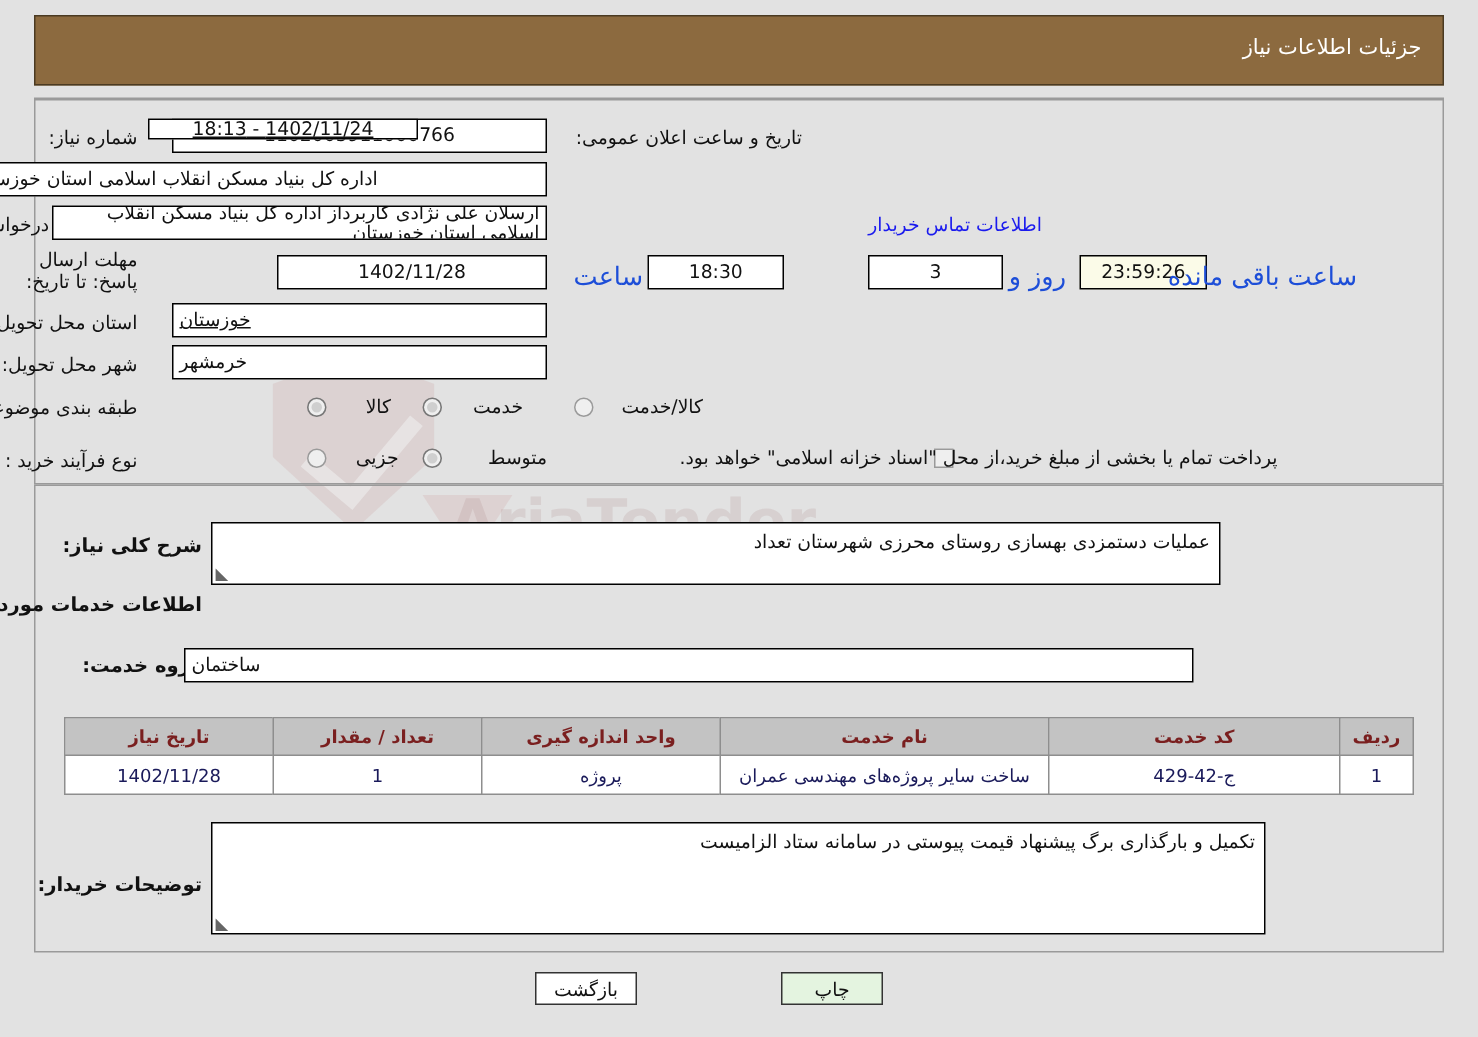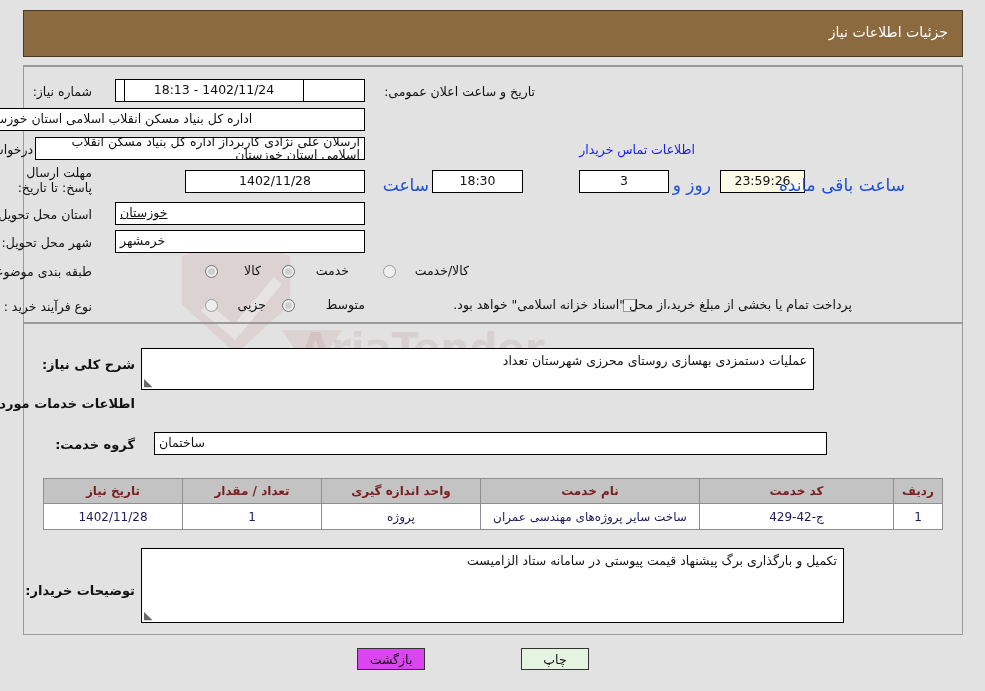--- a/index.html
+++ b/index.html
@@ -246,21 +246,21 @@
     box-sizing: border-box;
     font-size: 12.5px;
     color: #111;
     display: flex;
     align-items: center;
     justify-content: center;
     cursor: pointer;
     z-index: 12;
     font-family: "DejaVu Sans", "Liberation Sans", sans-serif;
   }
-  .btn.back  { background: #d946ef; }
+  .btn.back  { background: #ffffff; }
   .btn.print { background: #e4f4e0; }
 </style>
 </head>
 <body>
 
 <div id="page">
 
   <div class="watermark">
     <div class="wm-shield"></div>
     <div class="wm-check"></div>
@@ -271,21 +271,21 @@
   <div class="titlebar">
     <div class="t">جزئیات اطلاعات نیاز</div>
   </div>
 
   <div class="panel" id="panel-top"></div>
 
   <div class="lbl" style="right:893px; top:84px;">شماره نیاز:</div>
   <div class="box center" style="right:620px; top:79px; width:250px; height:23px;">1102005911000766</div>
 
   <div class="lbl" style="right:450px; top:84px;">تاریخ و ساعت اعلان عمومی:</div>
-  <div class="box center" style="right:681px; top:79px; width:180px; height:23px; left:auto;">1402/11/24 - 18:13</div>
+  <div class="box center" style="right:706px; top:79px; width:180px; height:14px; left:auto;text-decoration:underline;">1402/11/24 - 18:13</div>
 
   <div class="lbl" style="right:893px; top:113px;">نام دستگاه خریدار:</div>
   <div class="box right" style="right:620px; top:108px; width:390px; height:23px;">اداره کل بنیاد مسکن انقلاب اسلامی استان خوزستان</div>
 
   <div class="lbl" style="right:893px; top:142px;">ایجاد کننده درخواست:</div>
   <div class="box right" style="right:620px; top:137px; width:330px; height:23px;">ارسلان علی نژادی کاربرداز اداره کل بنیاد مسکن انقلاب اسلامی استان خوزستان</div>
   <div class="link" style="right:290px; top:142px;">اطلاعات تماس خریدار</div>
 
   <div class="lbl" style="right:893px; top:165px; width:80px; line-height:15px; white-space:normal;">مهلت ارسال پاسخ: تا تاریخ:</div>
   <div class="box center" style="right:620px; top:170px; width:180px; height:23px;">1402/11/28</div>
@@ -328,21 +328,21 @@
 
   <div class="fld-title" style="right:850px; top:357px;">شرح کلی نیاز:</div>
   <div class="ta" style="right:171px; top:348px; left:auto; width:673px; height:42px;">
     <span>عملیات دستمزدی بهسازی روستای محرزی  شهرستان تعداد</span>
     <span class="grip">◢</span>
   </div>
 
   <div class="sec-title" style="right:850px; top:396px;">اطلاعات خدمات مورد نیاز</div>
 
   <div class="fld-title" style="right:850px; top:437px;">گروه خدمت:</div>
-  <div class="box right" style="right:158px; top:432px; width:673px; height:23px;">ساختمان</div>
+  <div class="box right" style="right:189px; top:432px; width:673px; height:23px;">ساختمان</div>
 
   <table class="tbl">
     <thead>
       <tr>
         <th style="width:40px;">ردیف</th>
         <th style="width:185px;">کد خدمت</th>
         <th>نام خدمت</th>
         <th style="width:150px;">واحد اندازه گیری</th>
         <th style="width:130px;">تعداد / مقدار</th>
         <th style="width:130px;">تاریخ نیاز</th>

